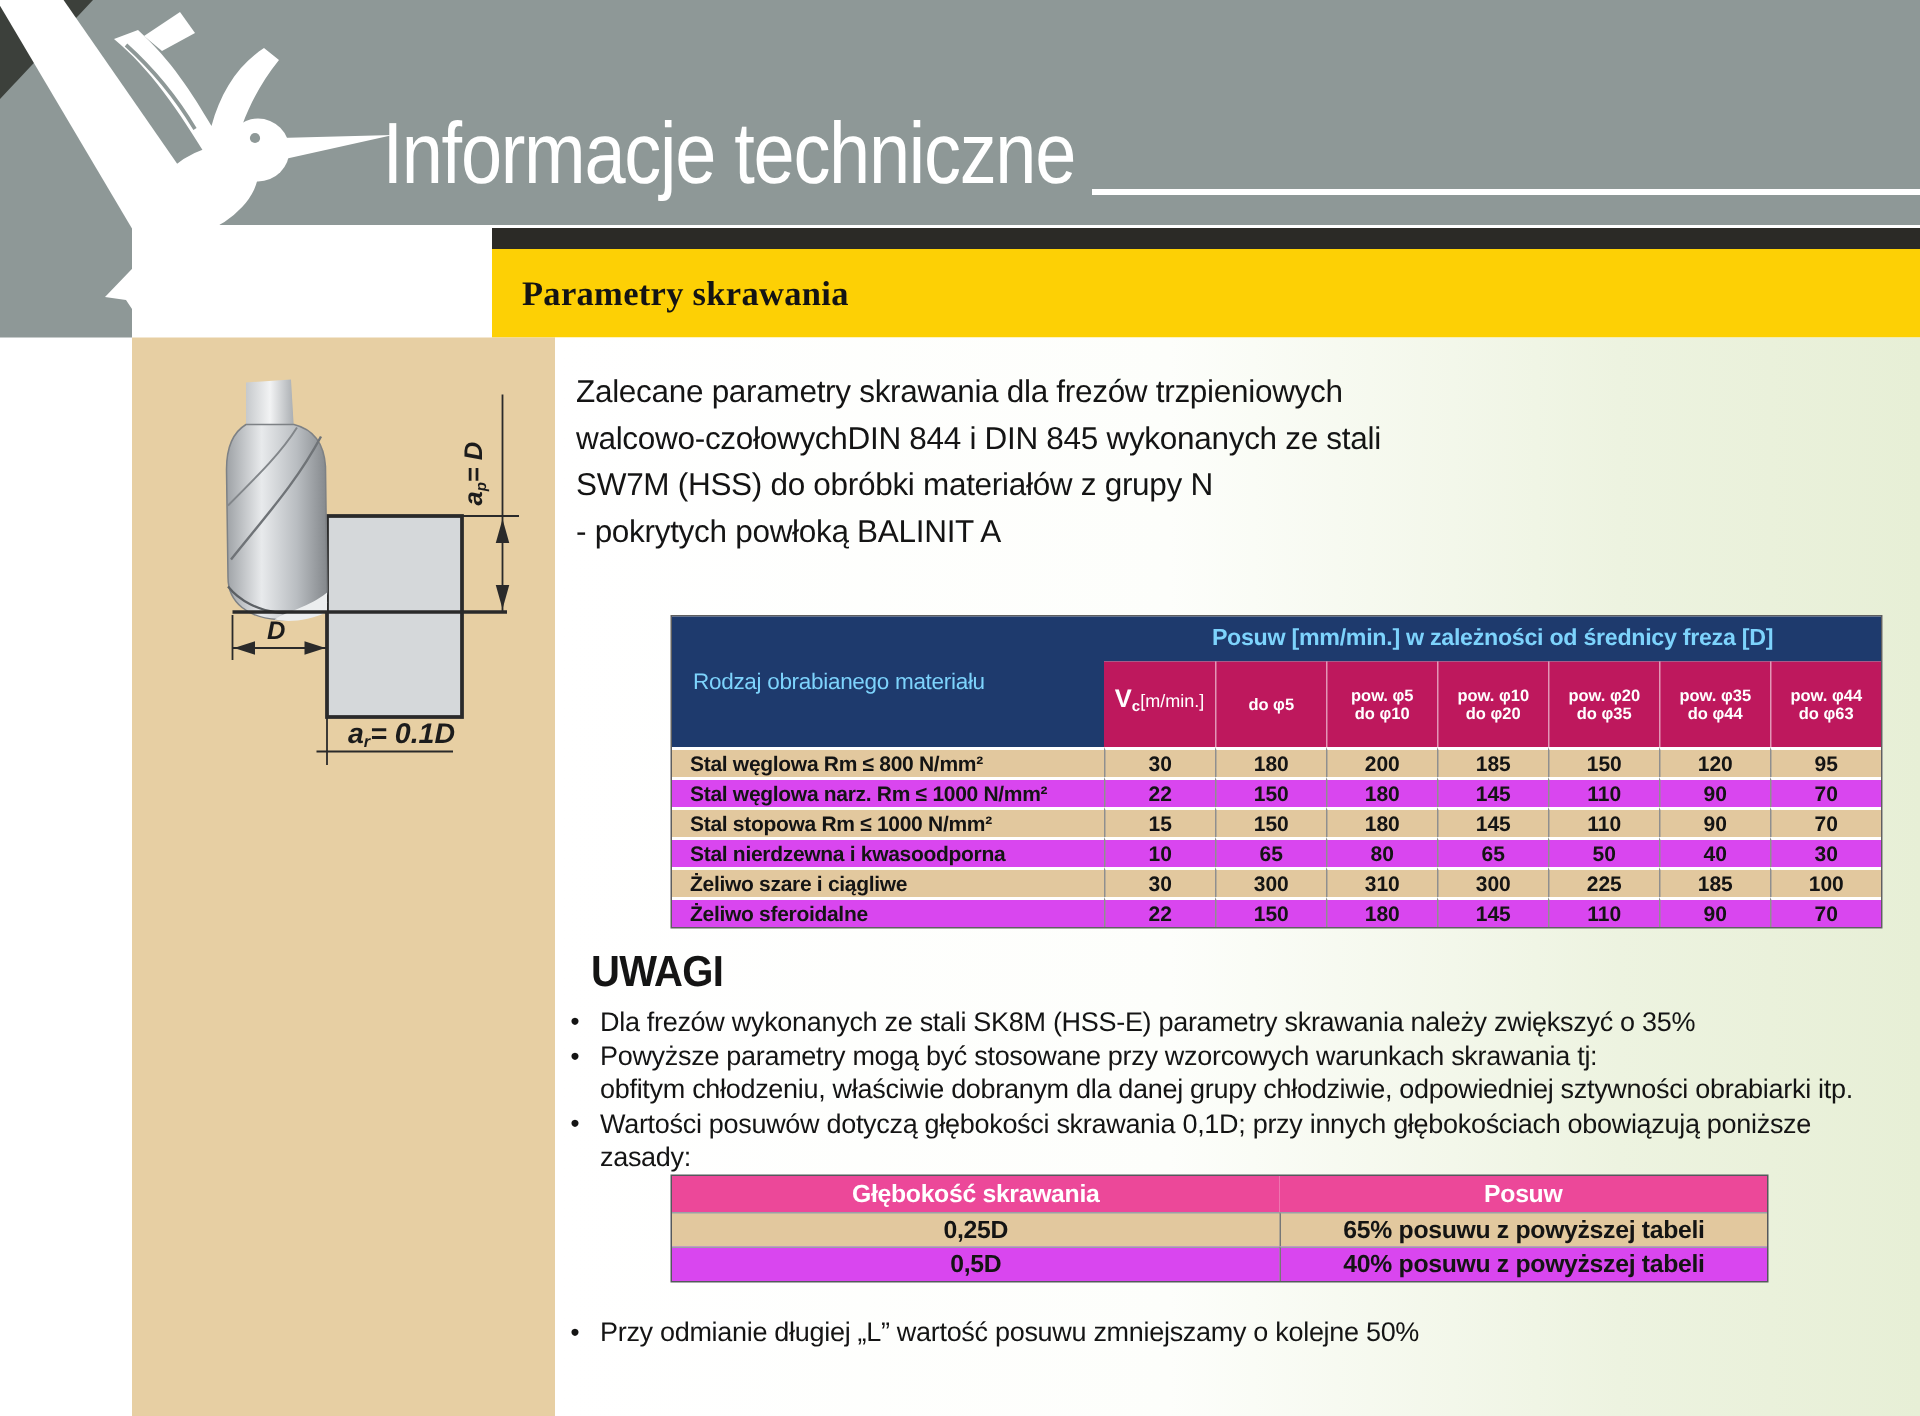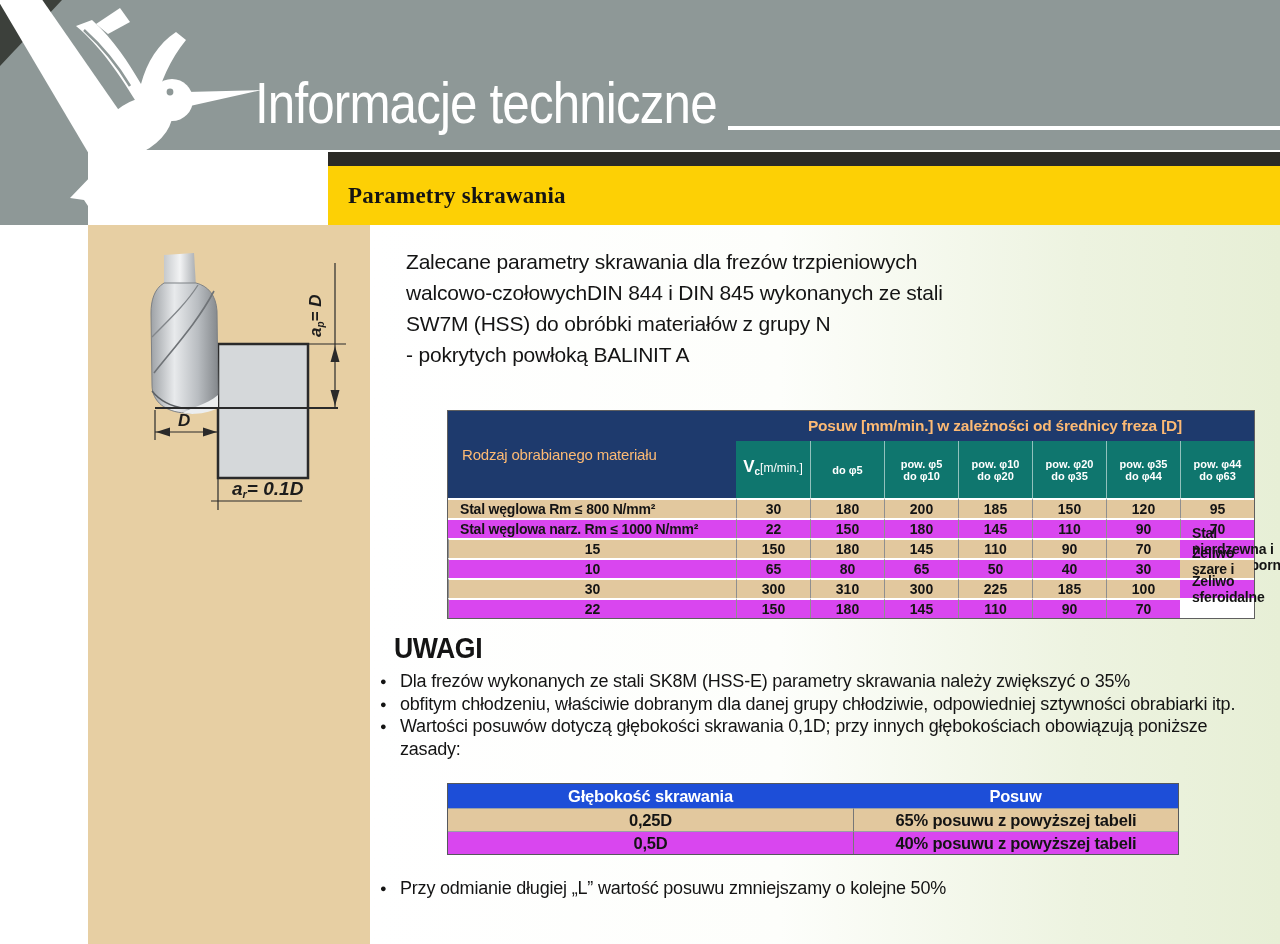--- a/index.html
+++ b/index.html
@@ -21,34 +21,34 @@
       display:flex;align-items:center;}
   .yellow-bar span{color:#141414;font-family:"Liberation Serif",serif;font-size:23px;font-weight:700;
       margin-left:20px;letter-spacing:.2px;}
 
   
   .tan-panel{position:absolute;left:88px;top:225px;width:282px;height:719px;background:#e7cfa3;}
   .content-bg{position:absolute;left:370px;top:225px;width:910px;height:719px;
       background:linear-gradient(90deg,#ffffff 0%,#fdfefb 45%,#edf3e0 78%,#e7efd6 100%);}
 
   
-  .intro{position:absolute;left:406px;top:246px;width:600px;font-size:21px;line-height:31px;
+  .intro{position:absolute;left:384px;top:246px;width:600px;font-size:21px;line-height:31px;
       color:#141414;letter-spacing:-.2px;}
 
   
   .tbl{position:absolute;left:447px;top:410px;display:grid;
       grid-template-columns:288px 74px 74px 74px 74px 74px 74px 74px;
       grid-template-rows:30px 57px repeat(6,20px);
       border:1px solid #5f5f5f;background:#fff;}
-  .h-navy{background:#1e3a6d;color:#fdba74;}
+  .h-navy{background:#1e3a6d;color:#7dd3fc;}
   .c-rodzaj{grid-row:1/3;display:flex;align-items:center;padding-left:14px;
       font-size:15px;font-weight:400;letter-spacing:-.2px;}
   .c-posuw{grid-column:2/9;display:flex;align-items:center;justify-content:center;
       font-size:15.5px;font-weight:700;letter-spacing:-.2px;}
-  .h-red{background:#0f766e;color:#fff;display:flex;flex-direction:column;align-items:center;
+  .h-red{background:#be185d;color:#fff;display:flex;flex-direction:column;align-items:center;
       justify-content:center;text-align:center;font-size:11px;font-weight:700;line-height:12px;
       border-left:1px solid rgba(255,255,255,.55);}
   .h-red.first{border-left:none;}
   .vc-v{font-size:17px;font-weight:800;}
   .vc-cell sub{font-size:10px;font-weight:800;}
   .vc-unit{font-size:12px;font-weight:400;}
   .c-mat{display:flex;align-items:center;padding-left:12px;font-size:14px;font-weight:700;
       letter-spacing:-.2px;color:#141414;border-top:2px solid #fff;}
   .c-num{display:flex;align-items:center;justify-content:center;font-size:14px;font-weight:700;
       color:#141414;border-top:2px solid #fff;border-left:1px solid #8f8f8f;}
@@ -63,21 +63,21 @@
   .b-dot{width:20px;flex:0 0 20px;font-size:11px;line-height:22.5px;}
   .last-bullet{position:absolute;left:380px;top:877px;display:flex;font-size:18px;
       line-height:22.5px;color:#141414;letter-spacing:-.2px;}
 
   
   .tbl2{position:absolute;left:447px;top:783px;display:grid;
       grid-template-columns:405px 325px;grid-template-rows:24px 23px 23px;
       border:1px solid #55585c;}
   .tbl2 > div{display:flex;align-items:center;justify-content:center;font-size:16.5px;
       font-weight:700;letter-spacing:-.2px;}
-  .t2-h{background:#1d4ed8;color:#fff;}
+  .t2-h{background:#ec4899;color:#fff;}
   .t2-c{color:#141414;border-top:1px solid #9aa0a6;}
   .t2-c.colr{border-left:1px solid #777;}
 
   
   .drw{position:absolute;left:88px;top:225px;}
 </style>
 </head>
 <body>
 
 <div class="page">
@@ -209,20 +209,21 @@
 
     <div class="c-mat row-lt">Stal węglowa narz. Rm ≤ 1000 N/mm²</div>
     <div class="c-num row-lt">22</div>
     <div class="c-num row-lt">150</div>
     <div class="c-num row-lt">180</div>
     <div class="c-num row-lt">145</div>
     <div class="c-num row-lt">110</div>
     <div class="c-num row-lt">90</div>
     <div class="c-num row-lt">70</div>
 
+    <div class="c-mat row-tan">Stal stopowa Rm ≤ 1000 N/mm²</div>
     <div class="c-num row-tan">15</div>
     <div class="c-num row-tan">150</div>
     <div class="c-num row-tan">180</div>
     <div class="c-num row-tan">145</div>
     <div class="c-num row-tan">110</div>
     <div class="c-num row-tan">90</div>
     <div class="c-num row-tan">70</div>
 
     <div class="c-mat row-lt">Stal nierdzewna i kwasoodporna</div>
     <div class="c-num row-lt">10</div>
@@ -254,20 +255,21 @@
 
   <div class="uwagi-h">UWAGI</div>
   <div class="bullets">
     <div class="b-row">
       <span class="b-dot">●</span>
       <div>Dla frezów wykonanych ze stali SK8M (HSS-E) parametry skrawania należy zwiększyć o 35%</div>
     </div>
     <div class="b-row">
       <span class="b-dot">●</span>
       <div>
+        <div>Powyższe parametry mogą być stosowane przy wzorcowych warunkach skrawania tj:</div>
         <div>obfitym chłodzeniu, właściwie dobranym dla danej grupy chłodziwie, odpowiedniej sztywności obrabiarki itp.</div>
       </div>
     </div>
     <div class="b-row">
       <span class="b-dot">●</span>
       <div>Wartości posuwów dotyczą głębokości skrawania 0,1D; przy innych głębokościach obowiązują poniższe zasady:</div>
     </div>
   </div>
 
   <div class="tbl2">

